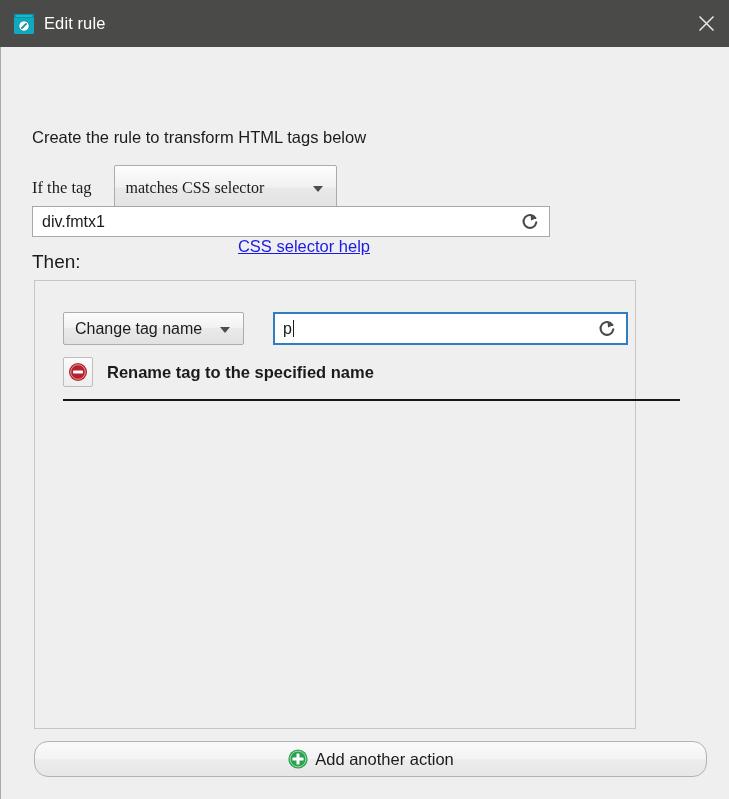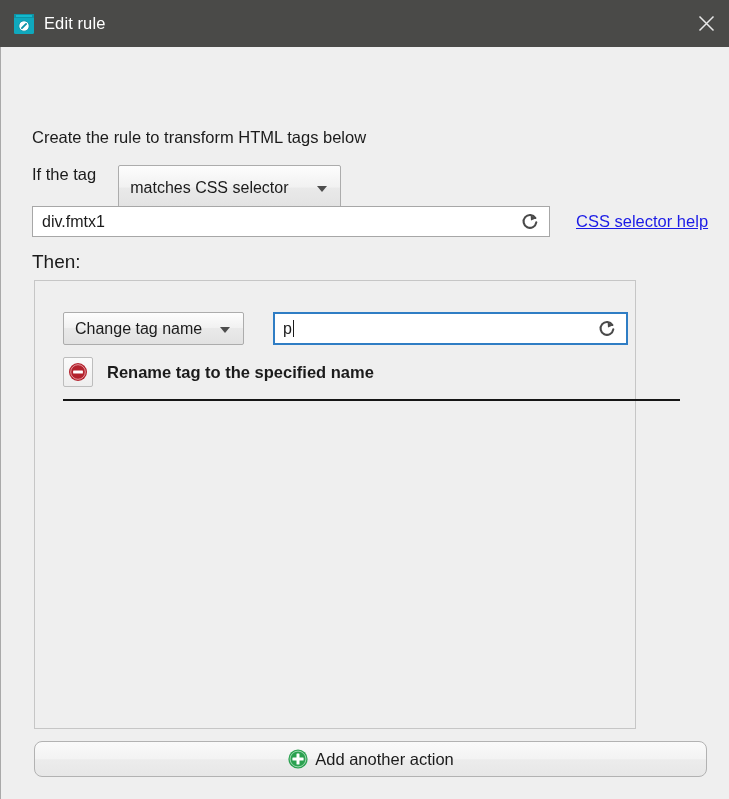--- a/index.html
+++ b/index.html
@@ -84,20 +84,22 @@
     color: #1b1b1b;
     white-space: nowrap;
   }
 
   
   .if-row {
     position: absolute;
     left: 31px;
     top: 118px;
     display: flex;
+    align-items: center;
+    font-family: Liberation Serif, serif;
   }
   .if-label {
     font-size: 16.5px;
     color: #1b1b1b;
     white-space: nowrap;
   }
   .combo {
     position: relative;
     height: 46px;
     background: linear-gradient(to bottom, #fdfdfd 0%, #f1f1f1 48%, #e9e9e9 50%, #e2e2e2 100%);
@@ -131,20 +133,21 @@
     width: 223px;
   }
 
   
   .selector-row {
     position: absolute;
     left: 31px;
     top: 159px;
     display: flex;
     align-items: center;
+    flex-direction: column;
   }
   .textfield {
     position: relative;
     height: 31px;
     background: #ffffff;
     border: 1px solid #a7a7a7;
     display: flex;
     align-items: center;
     padding: 0 38px 0 9px;
   }
@@ -259,21 +262,21 @@
 
   
   .add-action-btn {
     position: absolute;
     left: 33px;
     top: 694px;
     width: 673px;
     height: 36px;
     background: linear-gradient(to bottom, #fafafa 0%, #f3f3f3 50%, #ececec 52%, #e7e7e7 100%);
     border: 1px solid #b2b2b2;
-    border-radius: 8px;
+    border-radius: 14px;
     display: flex;
     align-items: center;
     justify-content: center;
     cursor: default;
     user-select: none;
   }
   .add-action-btn .label {
     font-size: 16.5px;
     color: #1b1b1b;
     margin-left: 6px;

